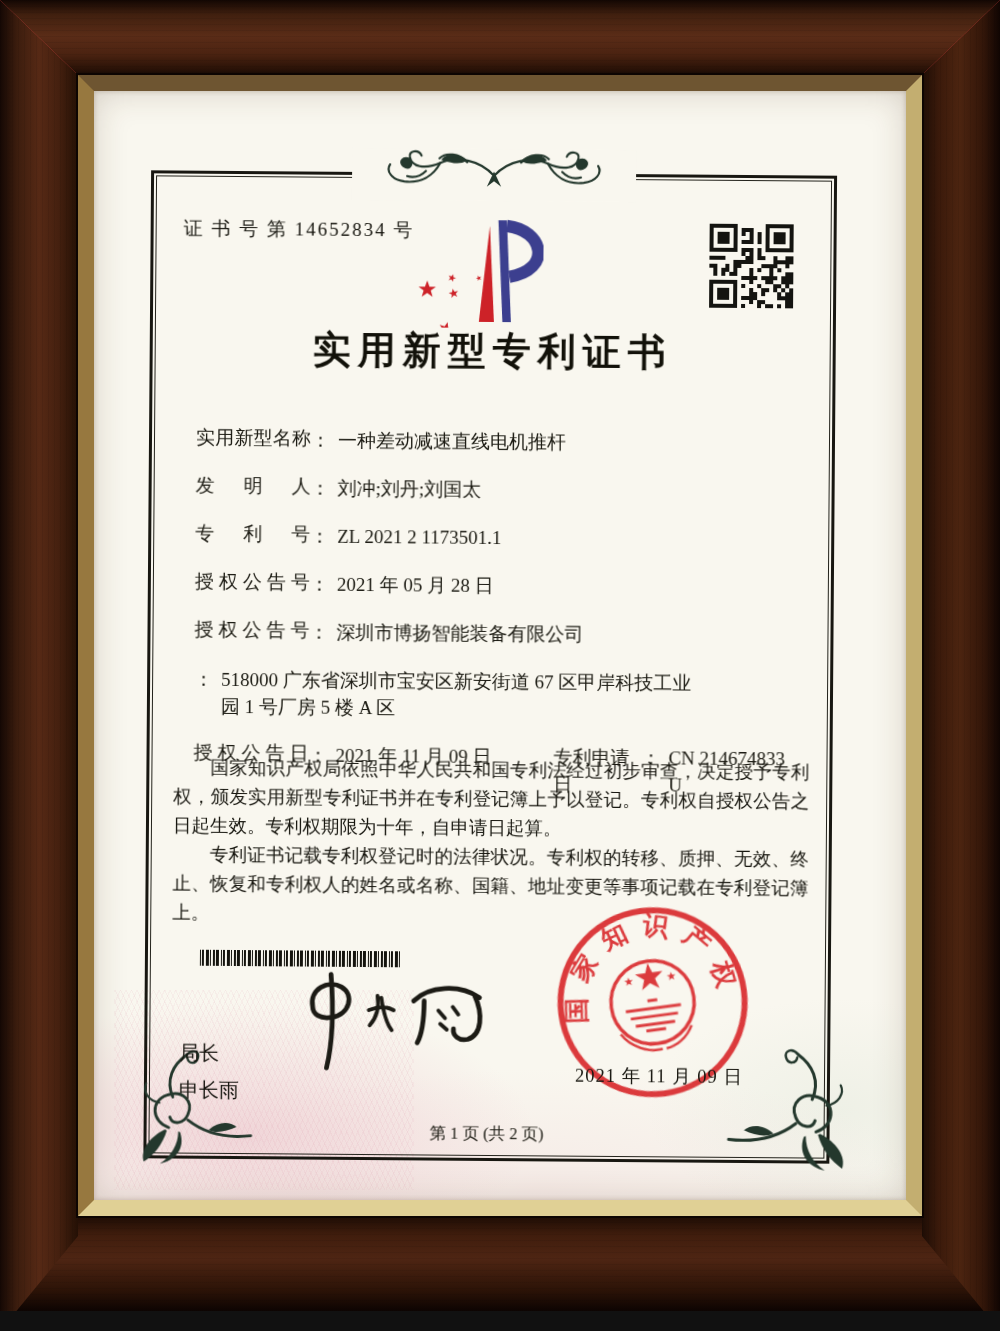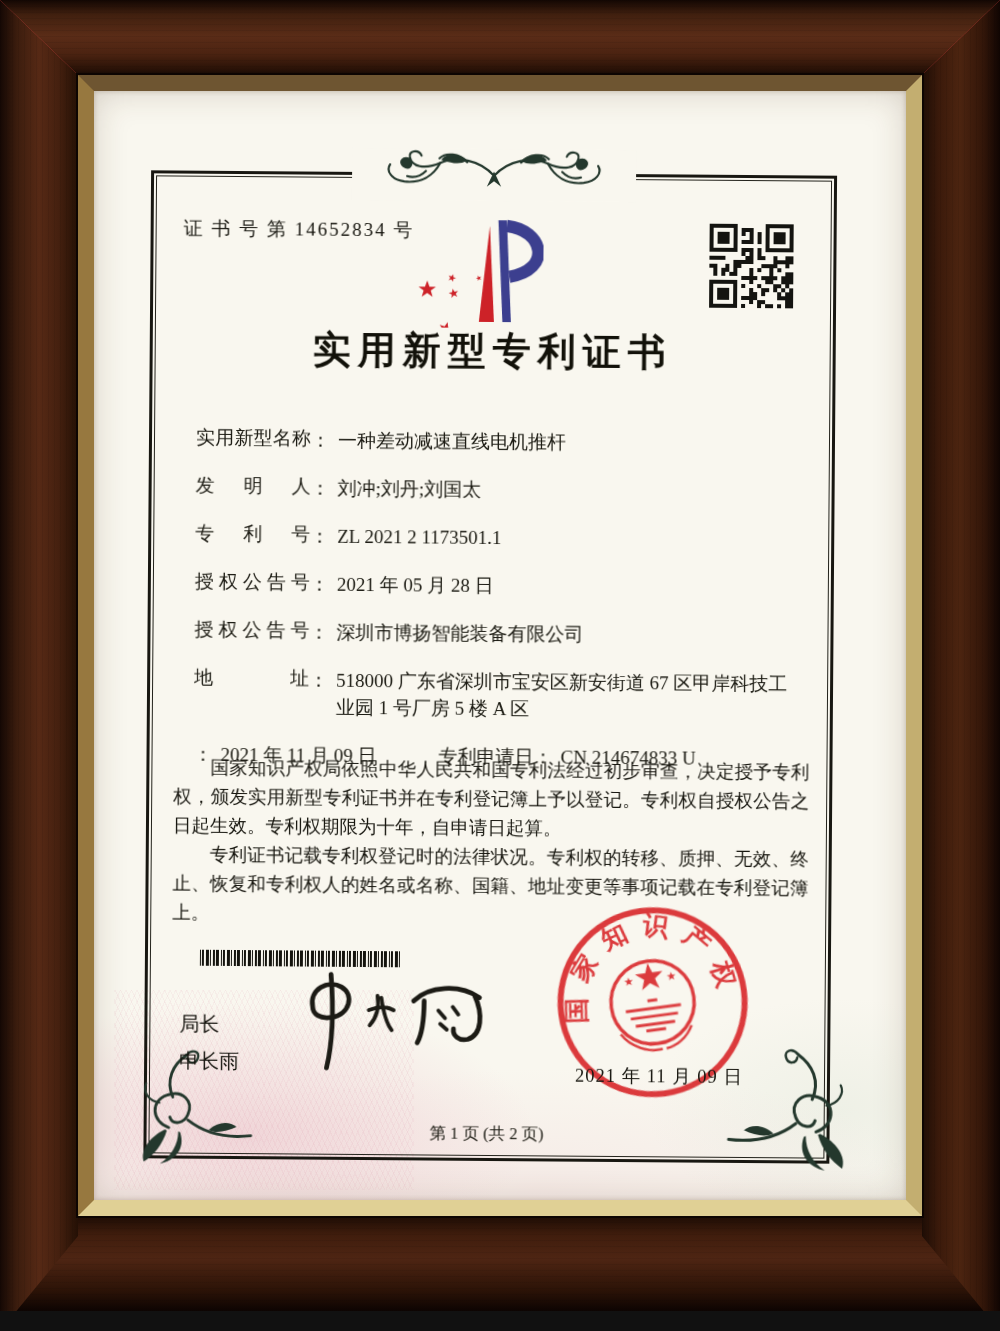--- a/index.html
+++ b/index.html
@@ -55,21 +55,21 @@
   .fcolon{flex:none;margin-right:8px;}
   .fvalue{max-width:480px;}
   .frow-last .fvalue{width:218px;flex:none;}
   .extra{display:flex;}
   
   .body-text{position:absolute;left:24px;right:20px;top:580px;font-size:18.5px;line-height:29px;
     text-align:justify;color:#17160f;}
   .body-text p{margin:0;text-indent:2em;}
   
   .barcode{position:absolute;left:52px;top:776px;}
-  .signer{position:absolute;left:32px;top:832px;font-size:20px;line-height:37px;color:#14130d;}
+  .signer{position:absolute;left:32px;top:861px;font-size:20px;line-height:37px;color:#14130d;}
   .signature{position:absolute;left:148px;top:792px;}
   .seal{position:absolute;left:406px;top:726px;mix-blend-mode:multiply;opacity:.93;transform:rotate(-8deg);}
   .seal-date{position:absolute;left:428px;top:886px;font-size:18.5px;letter-spacing:1px;color:#17160f;}
   .page-line{position:absolute;left:0;right:0;bottom:13px;text-align:center;font-size:16.5px;color:#1b1a12;}
   
   .orn{position:absolute;pointer-events:none;}
   .orn-top{left:50%;top:-27px;transform:translateX(-50%);background:#f9f7ef;padding:0 6px;}
   .orn-bl{left:-16px;bottom:-14px;}
   .orn-br{right:-30px;bottom:-16px;}
 </style>
@@ -307,25 +307,25 @@
           <span class="flabel">授权公告号</span>
             <span class="fcolon">：</span>
           <span class="fvalue">2021 年 05 月 28 日</span>
         </div>
         <div class="frow">
           <span class="flabel">授权公告号</span>
             <span class="fcolon">：</span>
           <span class="fvalue">深圳市博扬智能装备有限公司</span>
         </div>
         <div class="frow">
-          <span class="flabel">地址</span>
             <span class="fcolon">：</span>
           <span class="fvalue">518000 广东省深圳市宝安区新安街道 67 区甲岸科技工业园 1 号厂房 5 楼 A 区</span>
         </div>
         <div class="frow frow-last">
+          <span class="flabel">授权公告日</span>
             <span class="fcolon">：</span>
           <span class="fvalue">2021 年 11 月 09 日</span>
           <span class="extra">
             <span>专利申请日</span>
               <span class="fcolon">：</span>
             <span>CN 214674833 U</span>
           </span>
         </div>
       </div>
 

